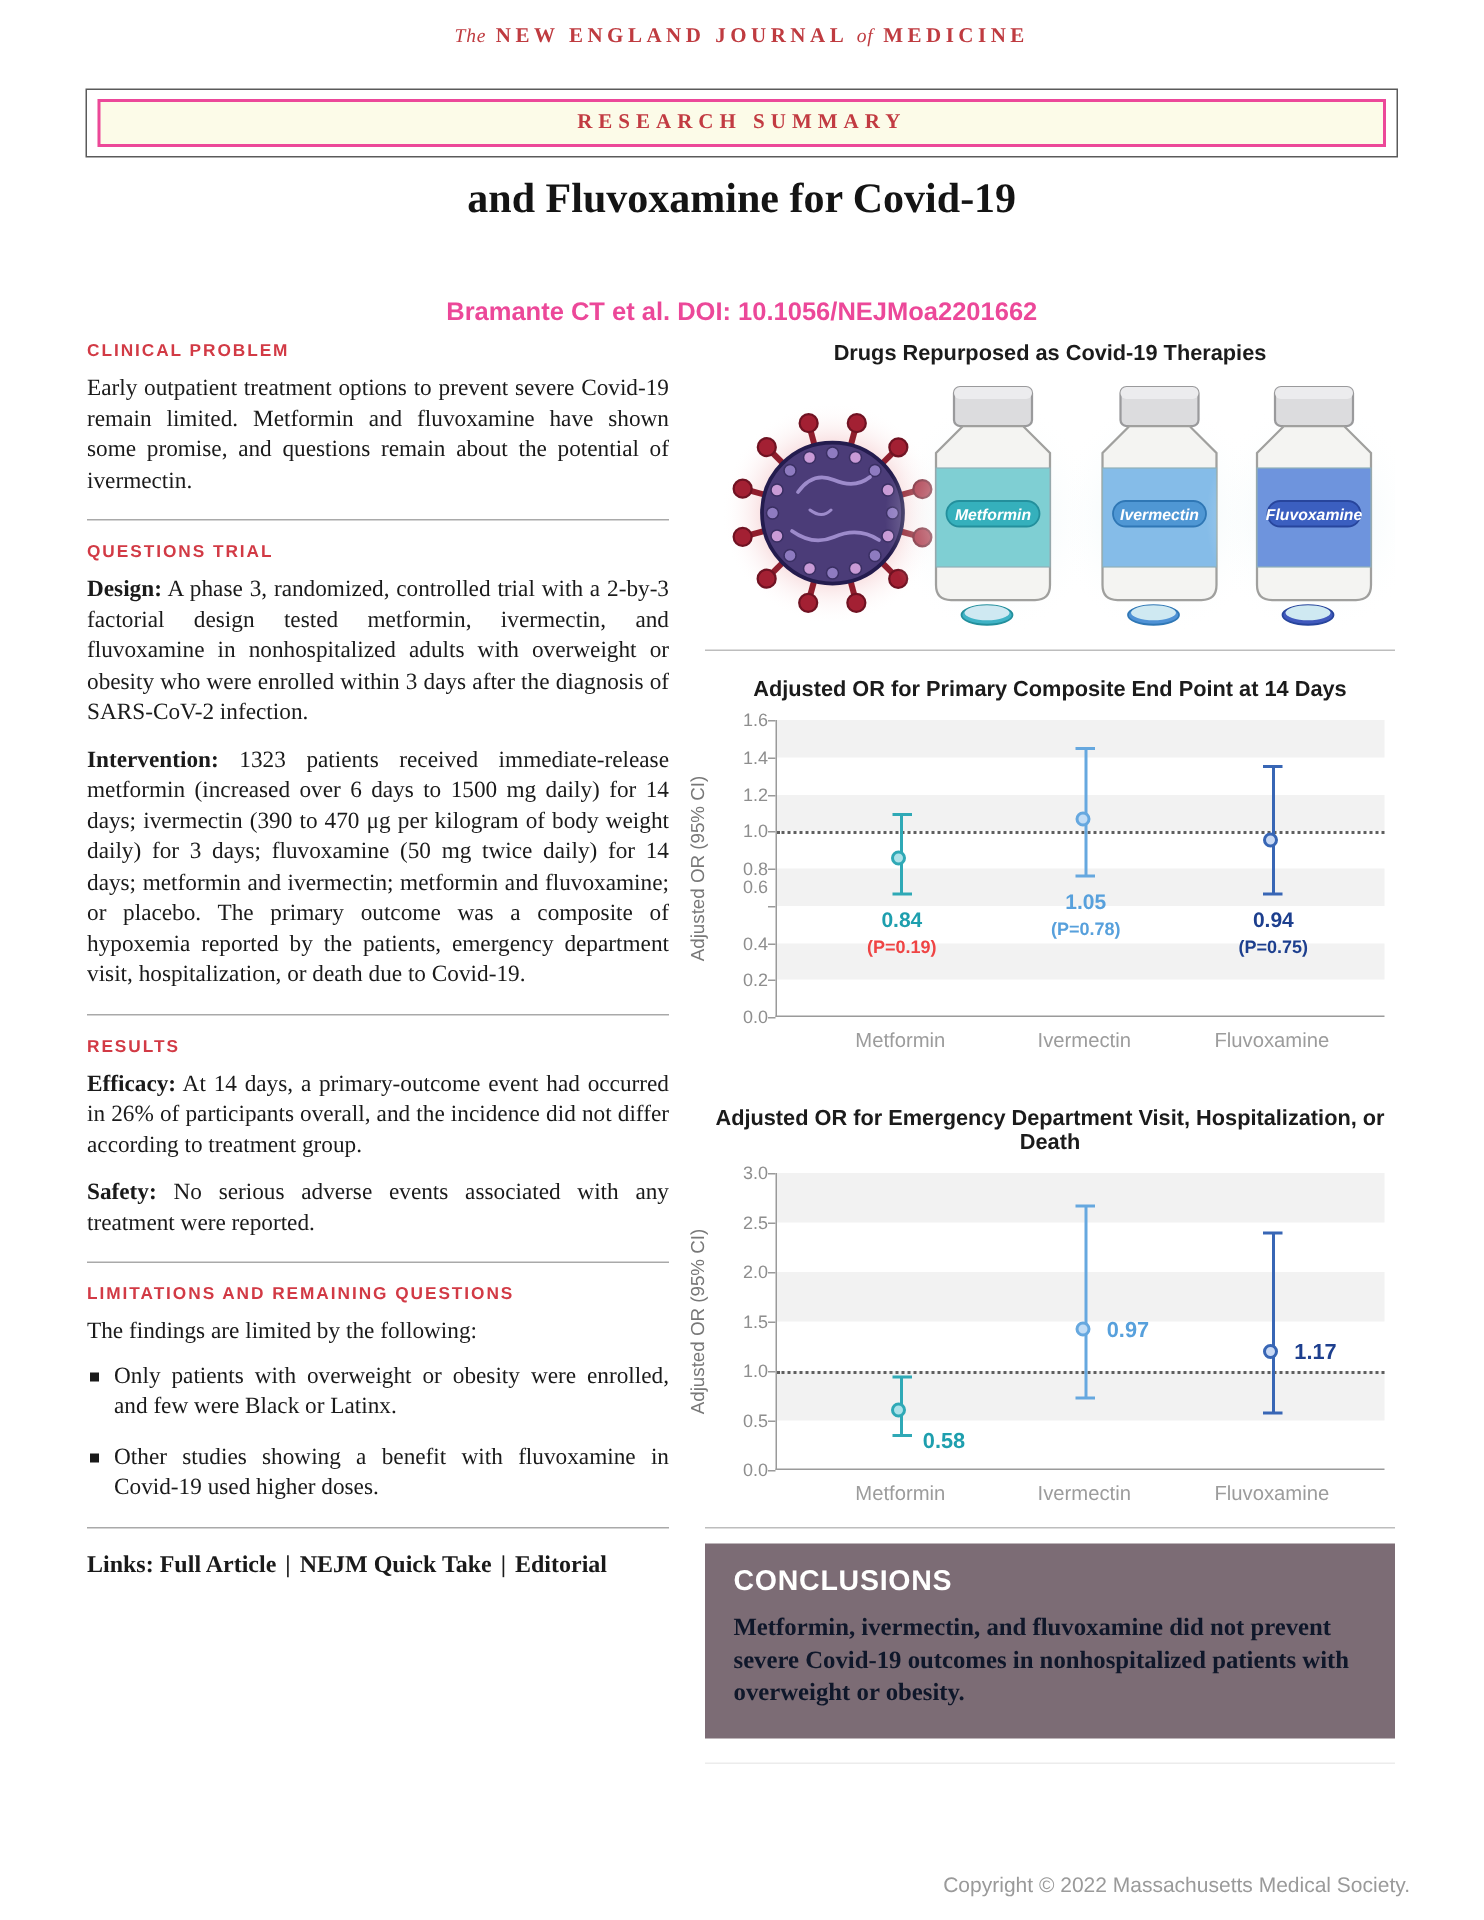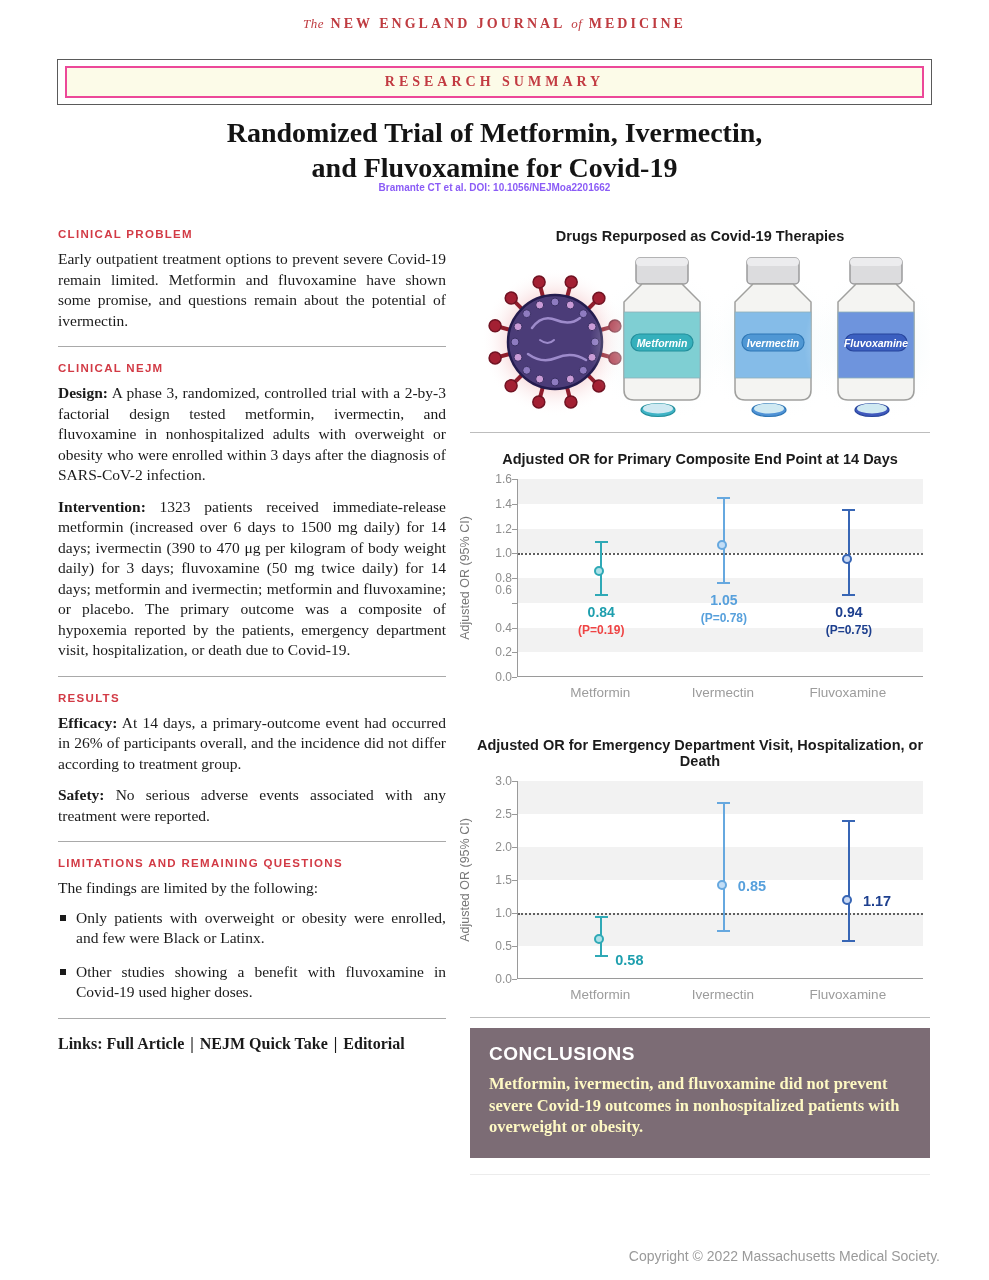--- a/index.html
+++ b/index.html
@@ -21,23 +21,23 @@
   .banner-inner {
     width:100%; height:100%; border:2px solid #ec4899; background:#fcfbe8;
     display:flex; align-items:center; justify-content:center;
     color:#c23b42; font-size:14px; font-weight:bold; letter-spacing:4px;
   }
   .page-title {
     position:absolute; top:115px; left:0; width:989px; text-align:center;
     font-size:28px; font-weight:bold; line-height:35px; color:#141414;
   }
   .byline {
-    position:absolute; top:182px; left:0; width:989px; text-align:center;
+    position:absolute; top:198px; left:0; width:989px; text-align:center;
     font-family:"Liberation Sans", sans-serif; font-weight:bold;
-    font-size:10px; color:#8b5cf6;
+    font-size:17px; color:#ec4899;
   }
   
   .left-col  { position:absolute; left:58px;  top:228px; width:388px; }
   .right-col { position:absolute; left:470px; top:228px; width:460px; }
   .sec-head {
     font-family:"Liberation Sans", sans-serif; font-weight:bold;
     color:#d23a45; font-size:11.5px; letter-spacing:1.3px; margin-bottom:9px;
   }
   .left-col p { font-size:15.5px; line-height:20.5px; text-align:justify; margin-bottom:11px; }
   .lead { font-weight:bold; }
@@ -104,21 +104,21 @@
     font-weight:bold; font-size:14.5px; white-space:nowrap;
   }
   
   .conclusions {
     margin-top:10px; background:#7c6c75; color:#ffffff; padding:15px 19px 20px 19px;
   }
   .conclusions h2 {
     font-family:"Liberation Sans", sans-serif; font-size:19px;
     letter-spacing:0.5px; margin-bottom:8px; font-weight:bold;
   }
-  .conclusions p { font-size:16.5px; line-height:21.5px; font-weight:bold; color:#fef9c3; }
+  .conclusions p { font-size:16.5px; line-height:21.5px; font-weight:bold; color:#0f172a; }
   .rule-faint { border:none; border-top:1px solid #ececec; margin-top:16px; }
   .copyright {
     position:absolute; right:49px; top:1248px;
     font-family:"Liberation Sans", sans-serif; font-size:14px; color:#9a9a9a;
   }
 </style>
 </head>
 <body>
 
 <div class="masthead">
@@ -126,32 +126,31 @@
   <span>NEW ENGLAND JOURNAL</span>
   <span class="it">of</span>
   <span>MEDICINE</span>
 </div>
 
 <div class="banner-outer">
   <div class="banner-inner">RESEARCH SUMMARY</div>
 </div>
 
 <div class="page-title">
-  <div>Randomized Trial of Metformin, Ivermectin,</div>
   <div>and Fluvoxamine for Covid-19</div>
 </div>
 <div class="byline">Bramante CT et al. DOI: 10.1056/NEJMoa2201662</div>
 
 <div class="left-col">
   <div class="sec-head">CLINICAL PROBLEM</div>
   <p>Early outpatient treatment options to prevent severe Covid-19 remain limited. Metformin and fluvoxamine have shown some promise, and questions remain about the potential of ivermectin.</p>
 
   <hr class="rule">
 
-  <div class="sec-head">CLINICAL NEJM</div>
+  <div class="sec-head">QUESTIONS TRIAL</div>
   <p><span class="lead">Design:</span> <span>A phase 3, randomized, controlled trial with a 2-by-3 factorial design tested metformin, ivermectin, and fluvoxamine in nonhospitalized adults with overweight or obesity who were enrolled within 3 days after the diagnosis of SARS-CoV-2 infection.</span></p>
   <p><span class="lead">Intervention:</span> <span>1323 patients received immediate-release metformin (increased over 6 days to 1500 mg daily) for 14 days; ivermectin (390 to 470 μg per kilogram of body weight daily) for 3 days; fluvoxamine (50 mg twice daily) for 14 days; metformin and ivermectin; metformin and fluvoxamine; or placebo. The primary outcome was a composite of hypoxemia reported by the patients, emergency department visit, hospitalization, or death due to Covid-19.</span></p>
 
   <hr class="rule">
 
   <div class="sec-head">RESULTS</div>
   <p><span class="lead">Efficacy:</span> <span>At 14 days, a primary-outcome event had occurred in 26% of participants overall, and the incidence did not differ according to treatment group.</span></p>
   <p><span class="lead">Safety:</span> <span>No serious adverse events associated with any treatment were reported.</span></p>
 
   <hr class="rule">
@@ -338,21 +337,21 @@
         <div class="refline" style="top: 132px;"></div>
         <div class="ebar" style="left: 82.23px; top: 135.96px; height: 38.94px; background: rgb(47, 169, 182);"></div>
         <div class="ecap" style="left: 76.73px; top: 134.96px; background: rgb(47, 169, 182);"></div>
         <div class="ecap" style="left: 76.73px; top: 173.9px; background: rgb(47, 169, 182);"></div>
         <div class="marker" style="left: 76.23px; top: 152.72px; border-color: rgb(47, 169, 182); background: rgb(174, 226, 233);"></div>
         <div class="rlabel" style="left: 97.23px; top: 150.72px; color: rgb(30, 159, 174); margin-top: 20px;">0.58</div>
         <div class="ebar" style="left: 204.842px; top: 21.78px; height: 128.7px; background: rgb(102, 168, 223);"></div>
         <div class="ecap" style="left: 199.342px; top: 20.78px; background: rgb(102, 168, 223);"></div>
         <div class="ecap" style="left: 199.342px; top: 149.48px; background: rgb(102, 168, 223);"></div>
         <div class="marker" style="left: 198.842px; top: 99.26px; border-color: rgb(102, 168, 223); background: rgb(194, 221, 246);"></div>
-        <div class="rlabel" style="left: 219.842px; top: 97.26px; color: rgb(87, 160, 220);">0.85</div>
+        <div class="rlabel" style="left: 219.842px; top: 97.26px; color: rgb(87, 160, 220);">0.97</div>
         <div class="ebar" style="left: 329.89px; top: 39.6px; height: 120.78px; background: rgb(56, 102, 181);"></div>
         <div class="ecap" style="left: 324.39px; top: 38.6px; background: rgb(56, 102, 181);"></div>
         <div class="ecap" style="left: 324.39px; top: 159.38px; background: rgb(56, 102, 181);"></div>
         <div class="marker" style="left: 323.89px; top: 113.78px; border-color: rgb(56, 102, 181); background: rgb(201, 217, 244);"></div>
         <div class="rlabel" style="left: 344.89px; top: 111.78px; color: rgb(29, 63, 142);">1.17</div>
       </div>
       <div class="ytick-label" style="top: 191px;">0.0</div>
       <div class="ytick-mark" style="left: 42px; top: 198px;"></div>
       <div class="ytick-label" style="top: 158px;">0.5</div>
       <div class="ytick-mark" style="left: 42px; top: 165px;"></div>

